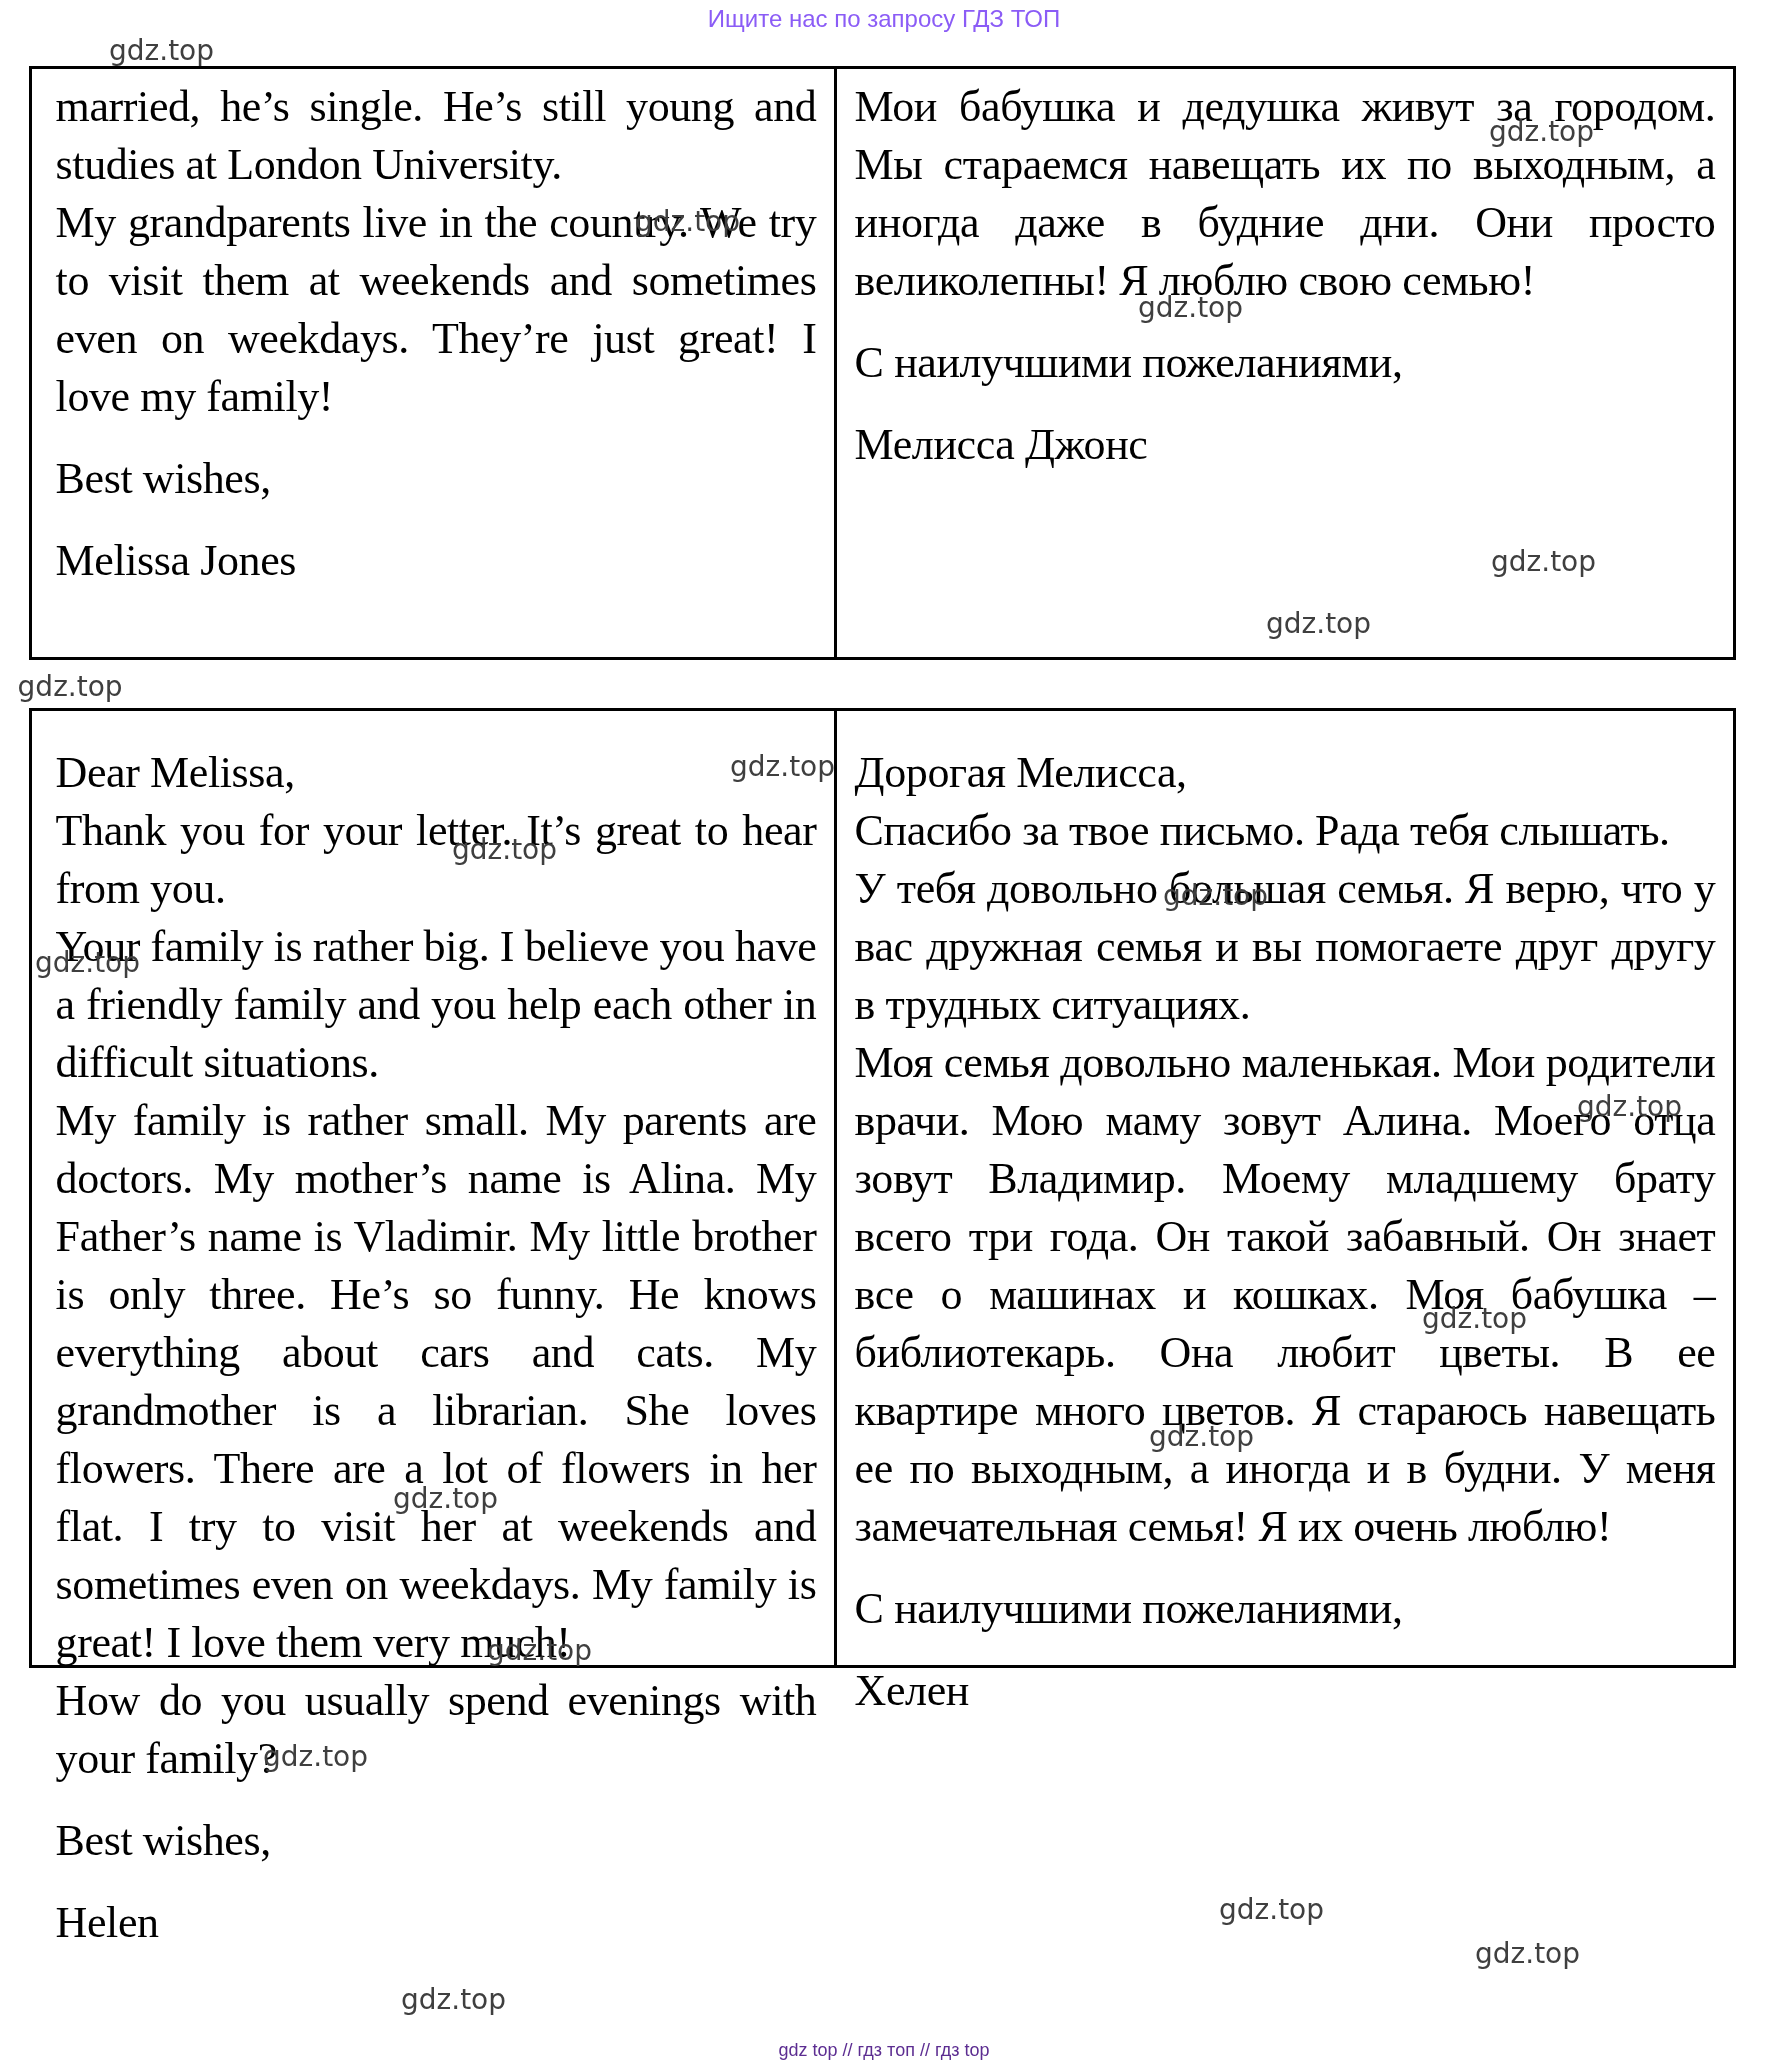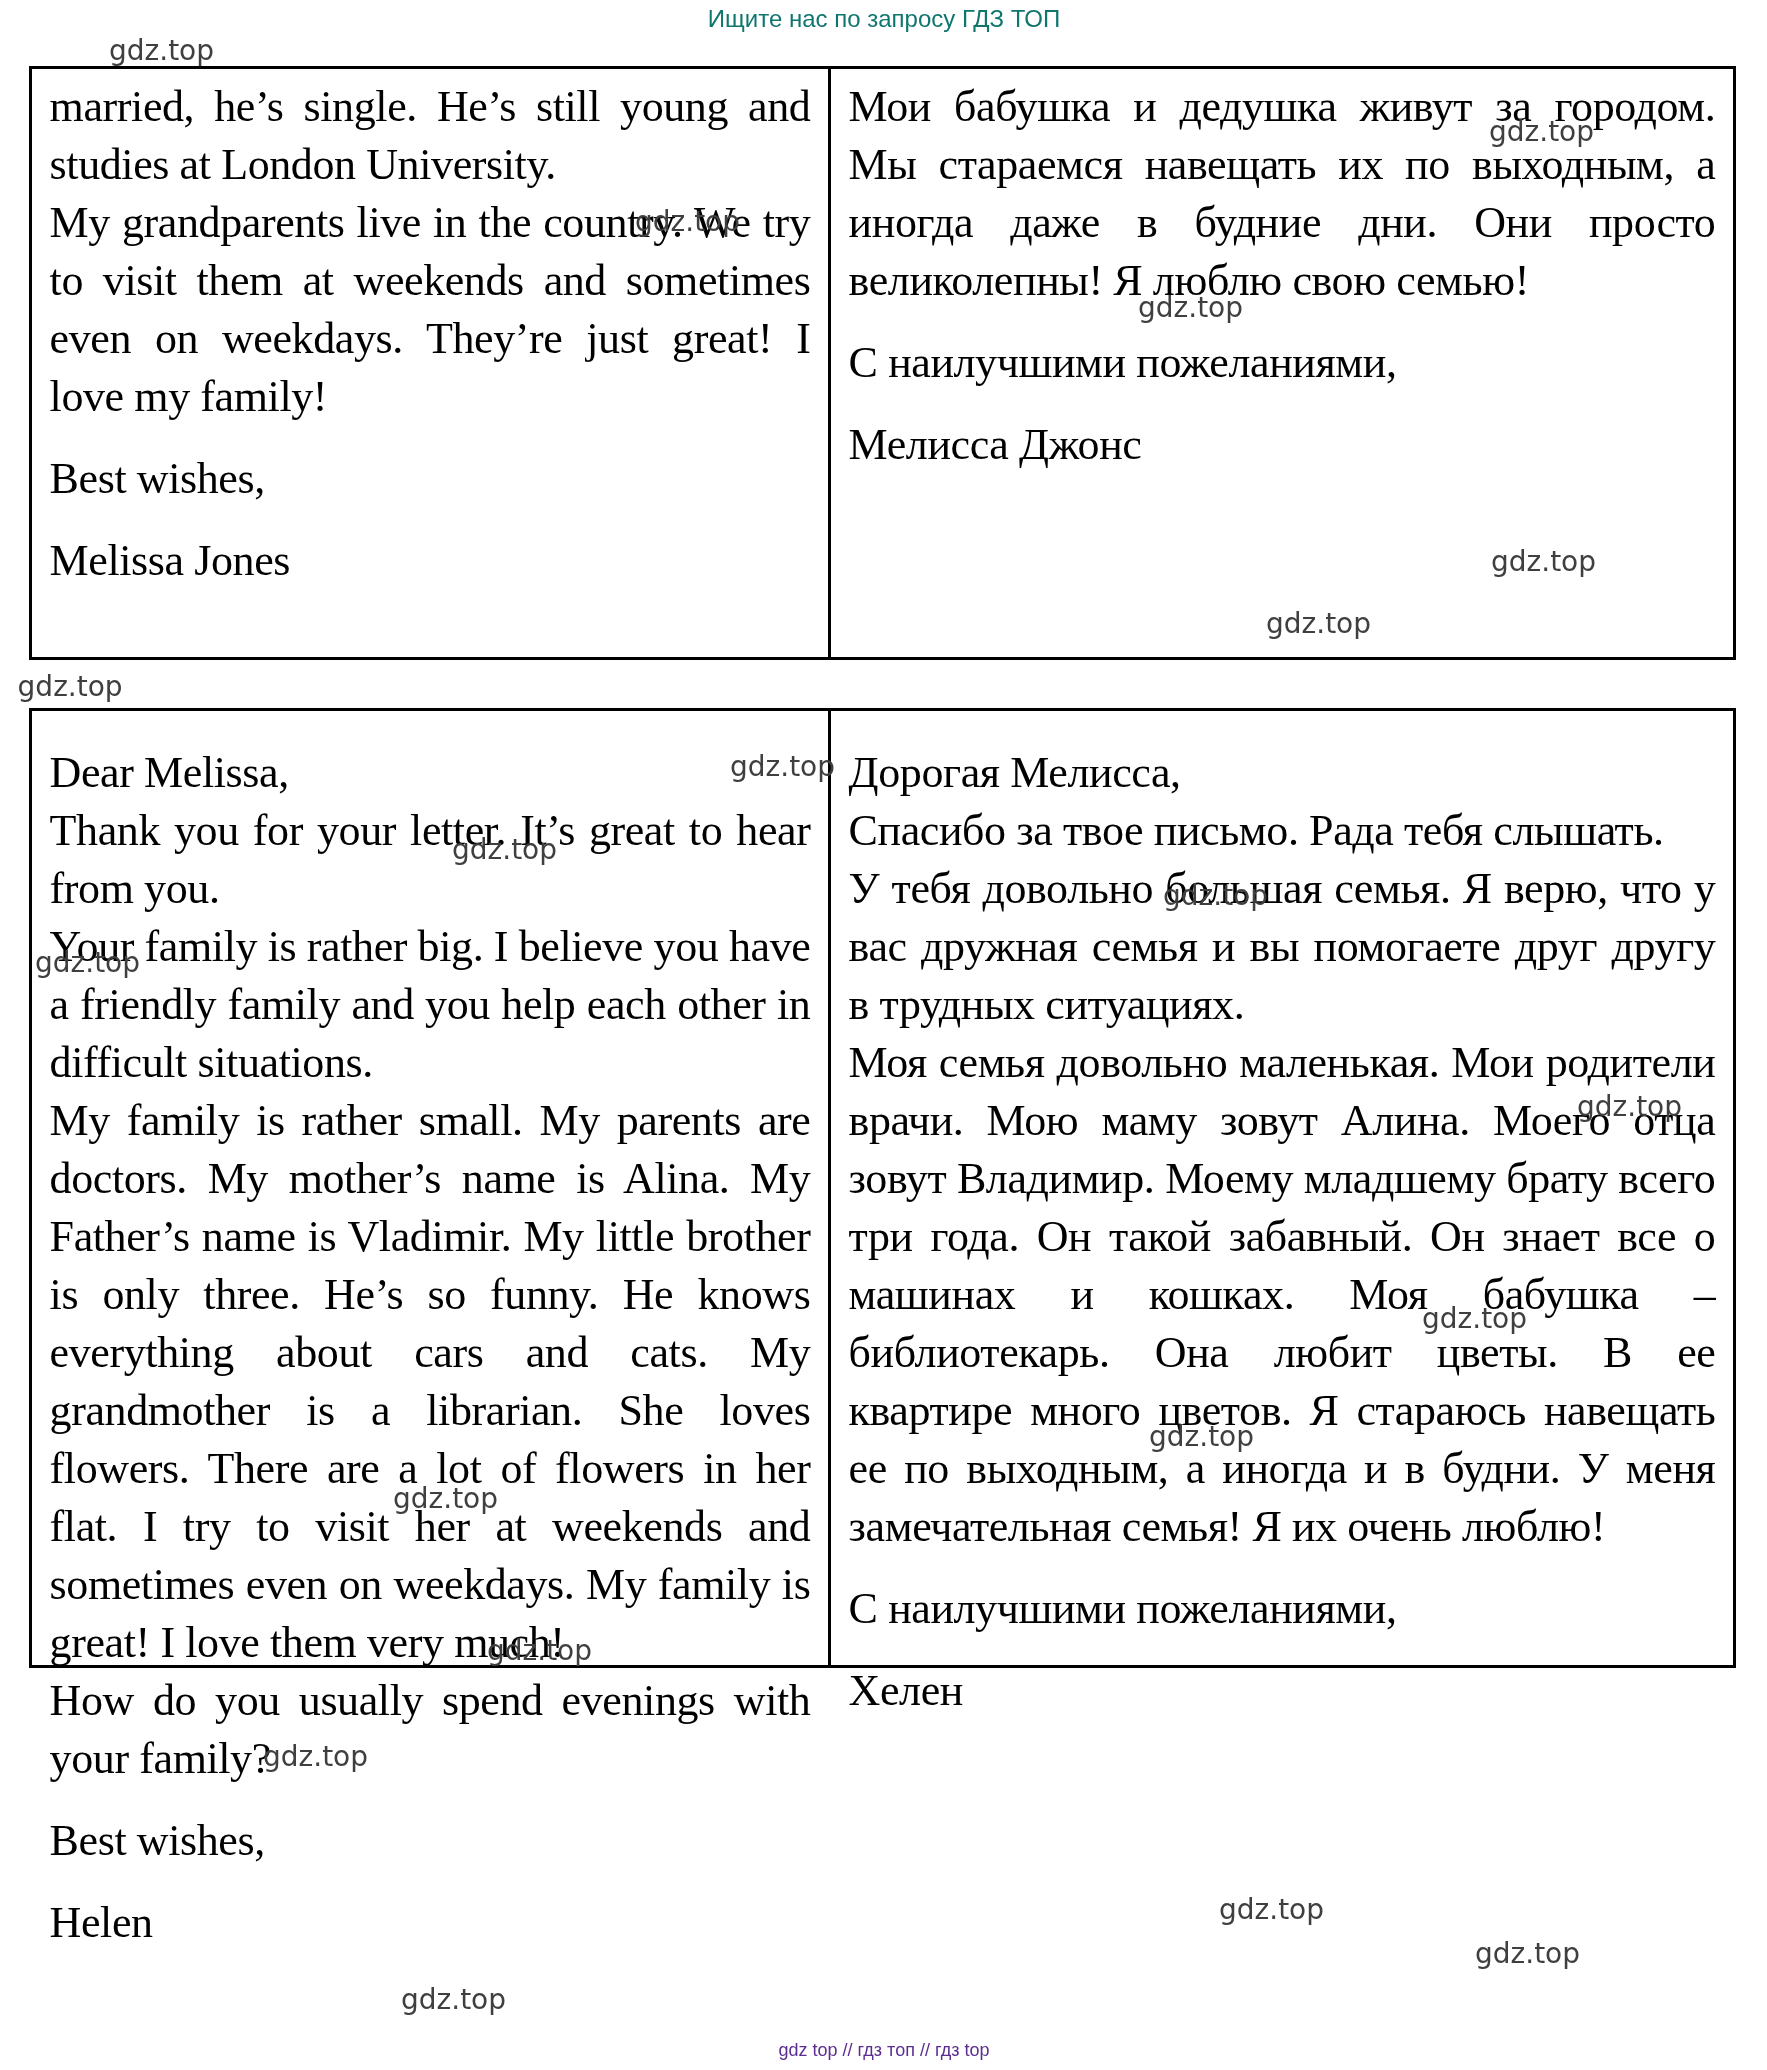--- a/index.html
+++ b/index.html
@@ -17,21 +17,21 @@
     overflow: hidden;
   }
   .promo-header {
     position: absolute;
     top: 5.3px;
     left: 0;
     width: 100%;
     text-align: center;
     font-family: "Liberation Sans", sans-serif;
     font-size: 24px;
-    color: #0f766e;
+    color: #8b5cf6;
   }
   .promo-footer {
     position: absolute;
     top: 2040px;
     left: 0;
     width: 100%;
     text-align: center;
     font-family: "Liberation Sans", sans-serif;
     font-size: 18px;
     color: #5c2d91;
@@ -47,20 +47,21 @@
   .ttable {
     position: absolute;
     left: 29px;
     width: 1707px;
     border: 3.5px solid #000000;
     box-sizing: border-box;
     display: flex;
     flex-direction: row;
     align-items: stretch;
     background: #ffffff;
+    padding-left: 6px;
   }
   .ttable-1 { top: 66px;  height: 594px; }
   .ttable-2 { top: 708px; height: 960px; }
   .cell {
     box-sizing: border-box;
     padding: 8.8px 17.6px 8.8px 17.6px;
     font-size: 44px;
     line-height: 58px;
     letter-spacing: -0.4px;
   }

